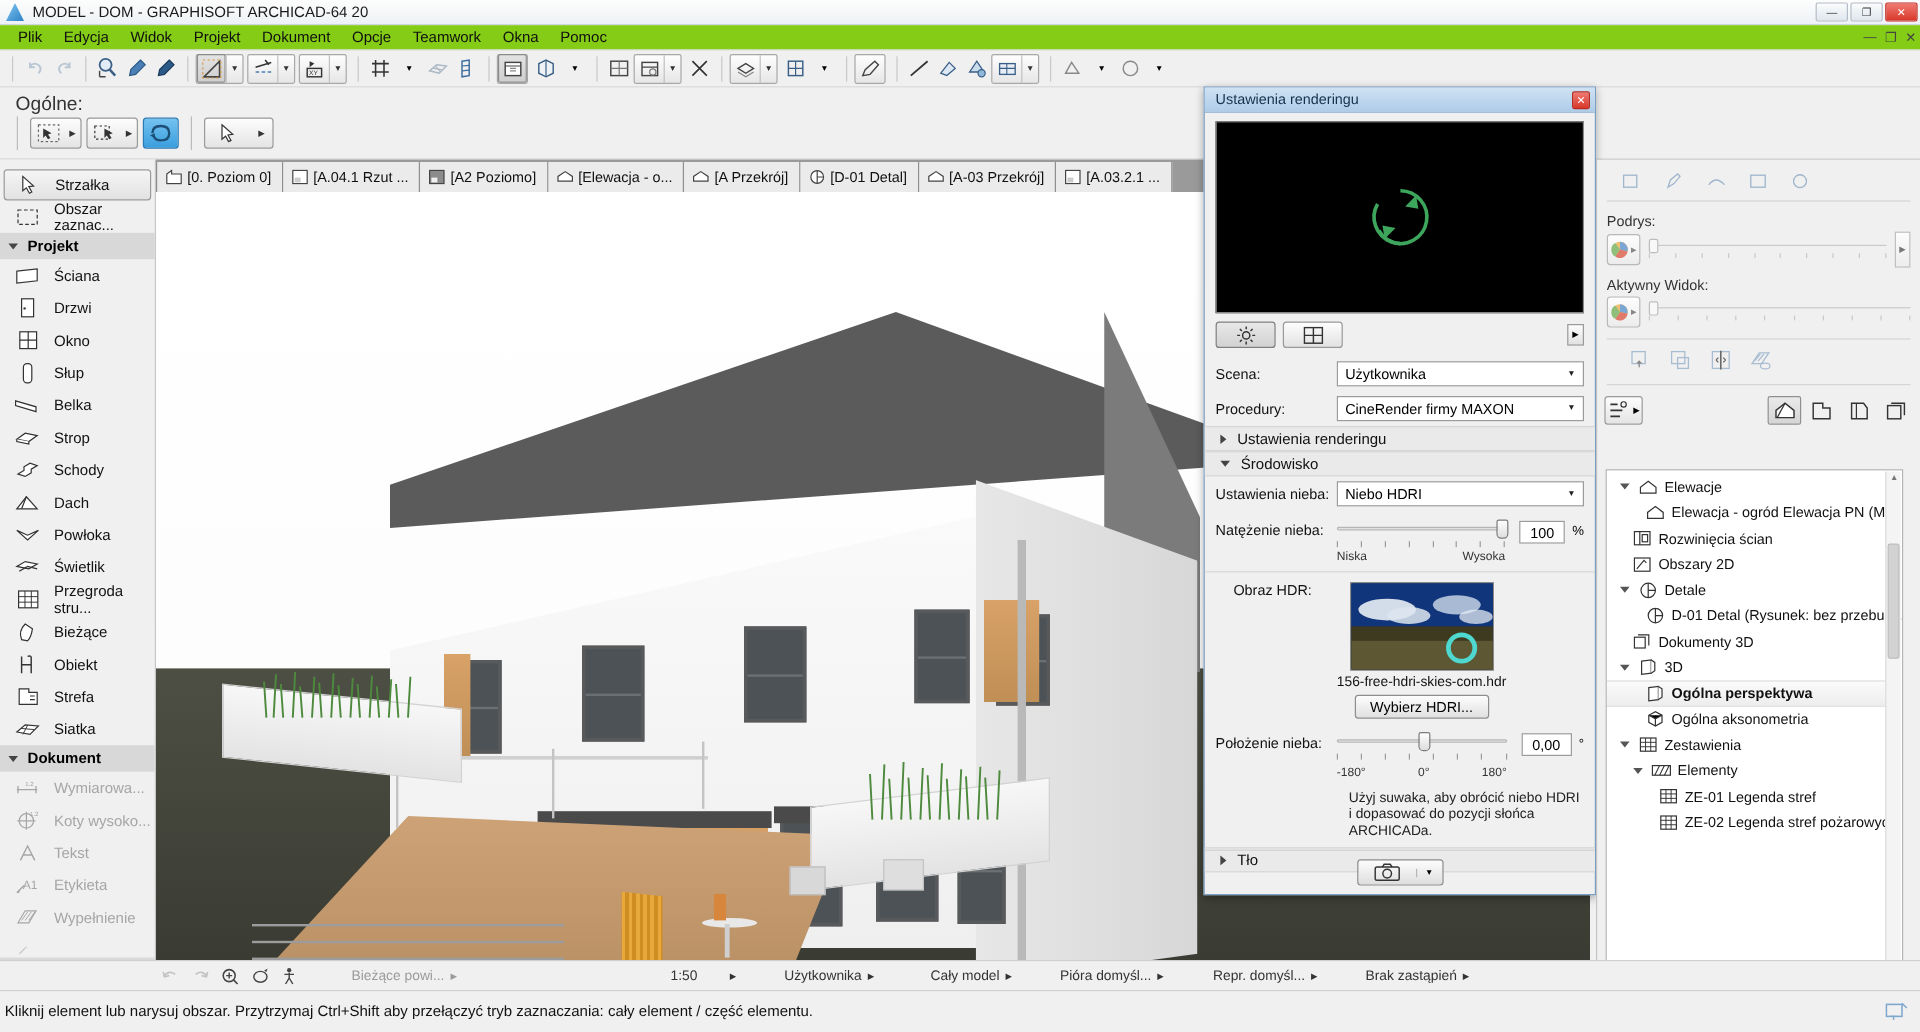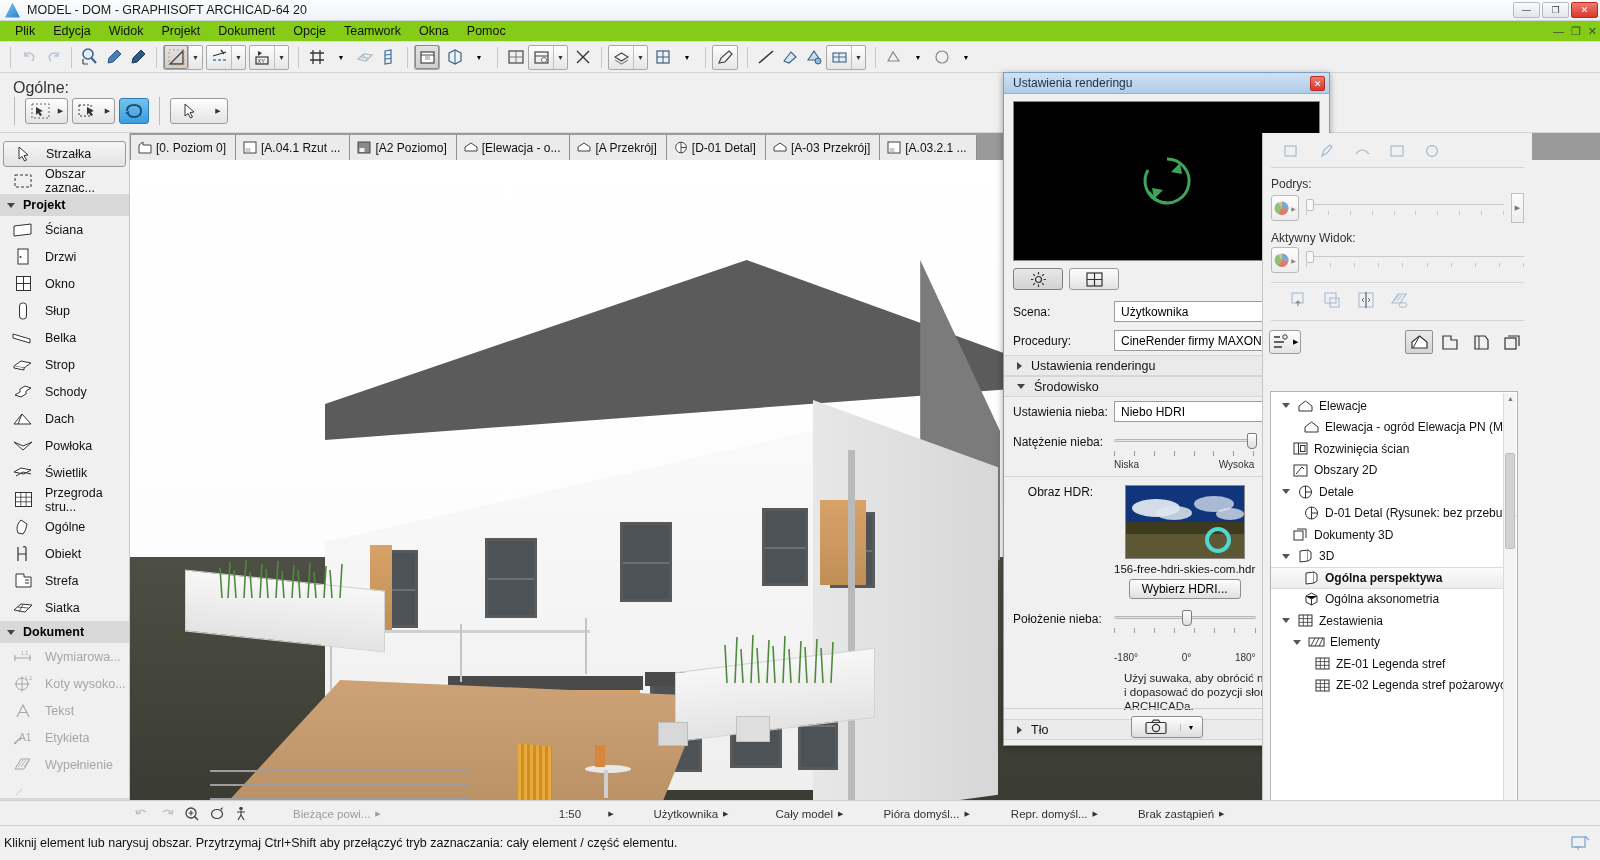--- a/index.html
+++ b/index.html
@@ -238,21 +238,21 @@
   .rs-help { font-size:11.5px; color:#222; line-height:14px; padding:4px 9px 6px 120px; }
   .rs-footer { position:absolute; left:0; bottom:0; width:100%; height:37px;
     border-top:1px solid #d0d0d0; display:flex; align-items:center; justify-content:center; }
   .cam-btn { display:flex; align-items:center; border:1px solid #8e8e8e; border-radius:3px;
     background:linear-gradient(#fdfdfd,#dedede); height:22px; }
   .cam-btn .c1 { width:48px; display:flex; align-items:center; justify-content:center; }
   .cam-btn .c2 { width:22px; border-left:1px solid #b5b5b5; display:flex; align-items:center; justify-content:center; font-size:7px; }
 
   
   .rightpanel {
-    position:absolute; left:1262px; top:133px; width:270px; height:687px;
+    position:absolute; left:1330px; top:133px; width:270px; height:687px;
     background:#f0f0f0; border-left:1px solid #c4c4c4;
   }
   .rp-icon { width:23px; height:21px; display:flex; align-items:center; justify-content:center; }
   .rp-label { font-size:12px; color:#333; padding:4px 8px 0 8px; }
   .rp-sliderrow { display:flex; align-items:center; gap:7px; padding:2px 8px 4px 8px; }
   .rp-swatchbtn { width:28px; height:26px; border:1px solid #b9b9b9; border-radius:3px;
     background:linear-gradient(#fdfdfd,#ececec); display:flex; align-items:center; justify-content:center; gap:1px; }
   .rp-mini-arrow { font-size:6px; color:#888; }
   .rp-slider { flex:1; position:relative; height:22px; }
   .rp-slider .tr { position:absolute; left:0; right:0; top:7px; height:1px; background:#c9c9c9; }
@@ -770,21 +770,21 @@
           </svg>
         </span>
       <span>Przegroda stru...</span>
     </div>
     <div class="tp-item">
       <span class="tpi">
           <svg width="18" height="18" viewBox="0 0 18 18">
             <path d="M4 15 Q1 8 7 2 L13 6 Q12 13 9 16 Z" fill="#fff" stroke="#333"></path>
           </svg>
         </span>
-      <span>Ogólne</span>
+      <span>Bieżące</span>
     </div>
     <div class="tp-item">
       <span class="tpi">
           <svg width="18" height="18" viewBox="0 0 18 18">
             <path d="M4 2 L4 16 M4 9 L12 9 L12 16 M12 9 L12 3 Q12 1 9 2" fill="none" stroke="#333" stroke-width="1.2"></path>
           </svg>
         </span>
       <span>Obiekt</span>
     </div>
     <div class="tp-item">
@@ -1076,21 +1076,21 @@
               <i></i>
                 <i></i>
                 <i></i>
                 <i></i>
                 <i></i>
                 <i></i>
                 <i></i>
                 <i></i>
             </div>
           </div>
-          <div class="slider-ends" style="margin-top:17px">
+          <div class="slider-ends" style="margin-top:4px">
             <span>-180°</span>
             <span>0°</span>
             <span>180°</span>
           </div>
         </div>
         <div class="numbox" style="margin-left:6px; margin-top:2px; width:42px;">0,00</div>
         <span style="font-size:11px; margin-top:5px;">°</span>
       </div>
 
       <div class="rs-help">Użyj suwaka, aby obrócić niebo HDRI i dopasować do pozycji słońca ARCHICADa.</div>

